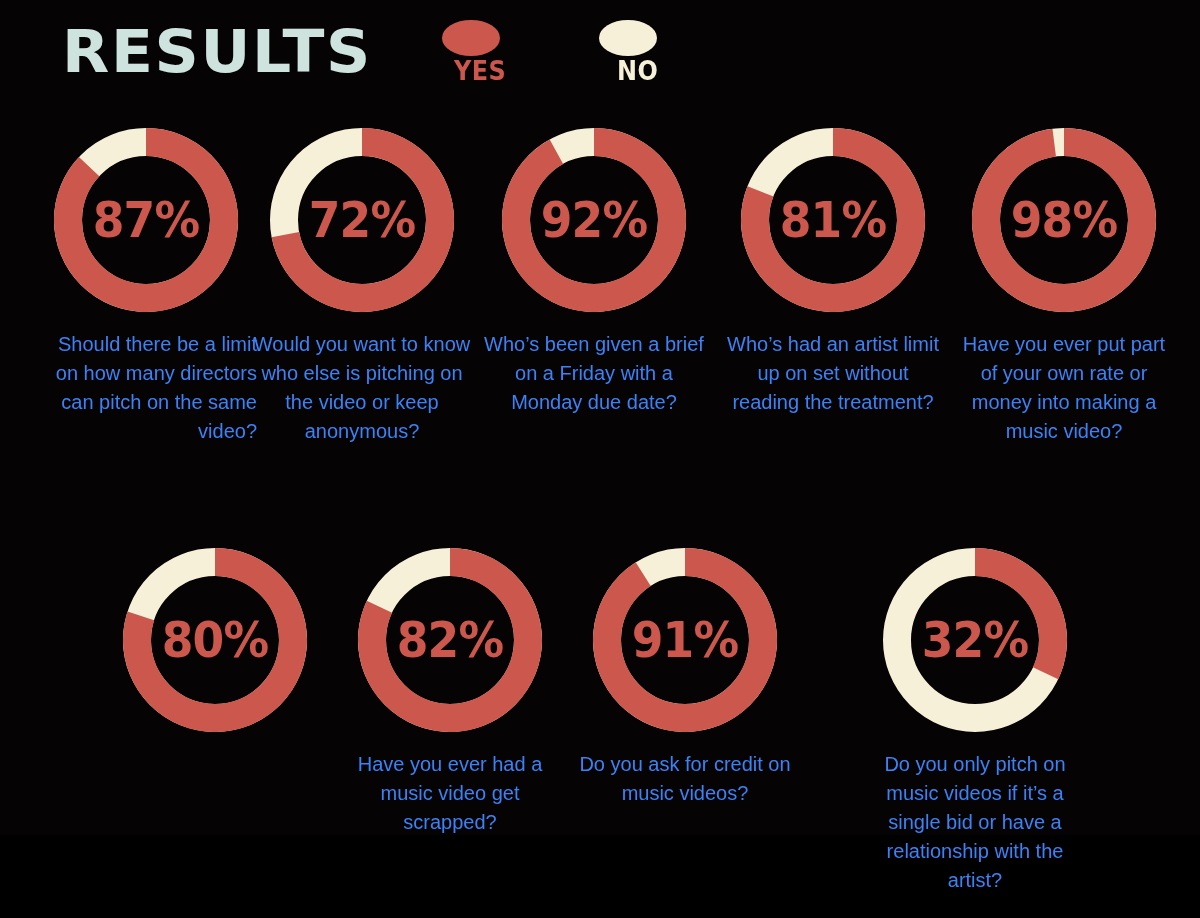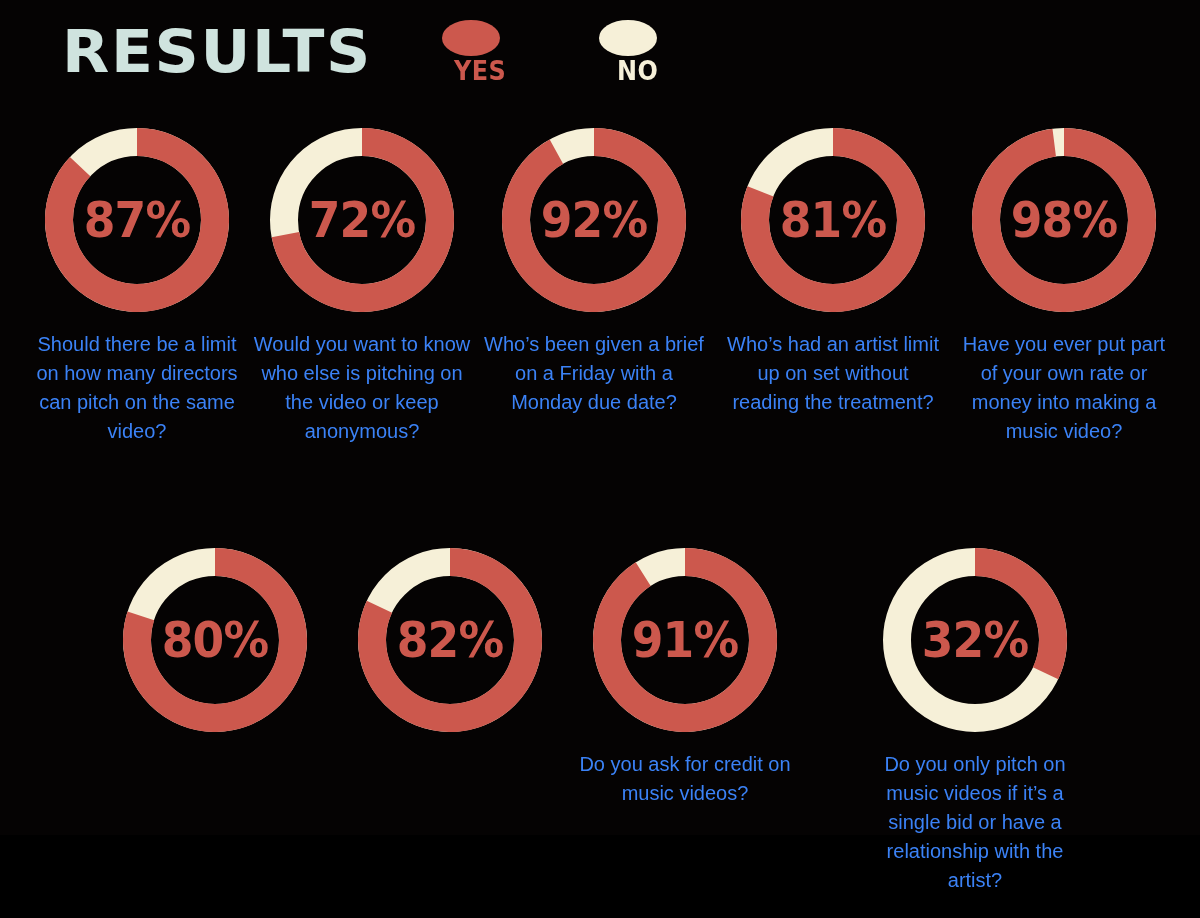--- a/index.html
+++ b/index.html
@@ -141,21 +141,21 @@
         <span class="legend-label yes">YES</span>
       </div>
       <div class="legend-item">
         <span class="legend-dot no"></span>
         <span class="legend-label no">NO</span>
       </div>
     </div>
   </div>
 
   <div id="charts">
-      <div class="chart-cell" style="left: 22px; top: 128px;">
+      <div class="chart-cell" style="left: 31px; top: 128px; text-align: right;">
         <div class="donut-wrap">
           <svg viewBox="0 0 184 184">
             <circle cx="92" cy="92" r="78" fill="none" stroke="#f6f0d8" stroke-width="28"></circle>
             <path d="M 92 14 A 78 78 0 1 1 35.14044706112988 38.6053257375623" fill="none" stroke="#cc584d" stroke-width="28"></path>
           </svg>
           <div class="donut-value">87%</div>
         </div>
         <div class="caption">Should there be a limit on how many directors can pitch on the same video?</div>
       </div>
       <div class="chart-cell" style="left: 247px; top: 128px;">
@@ -208,20 +208,21 @@
         </div>
       </div>
       <div class="chart-cell" style="left: 335px; top: 548px;">
         <div class="donut-wrap">
           <svg viewBox="0 0 184 184">
             <circle cx="92" cy="92" r="78" fill="none" stroke="#f6f0d8" stroke-width="28"></circle>
             <path d="M 92 14 A 78 78 0 1 1 21.423489907650463 58.78921525792436" fill="none" stroke="#cc584d" stroke-width="28"></path>
           </svg>
           <div class="donut-value">82%</div>
         </div>
+        <div class="caption">Have you ever had a music video get scrapped?</div>
       </div>
       <div class="chart-cell" style="left: 570px; top: 548px;">
         <div class="donut-wrap">
           <svg viewBox="0 0 184 184">
             <circle cx="92" cy="92" r="78" fill="none" stroke="#f6f0d8" stroke-width="28"></circle>
             <path d="M 92 14 A 78 78 0 1 1 50.20550999163829 26.142421810842805" fill="none" stroke="#cc584d" stroke-width="28"></path>
           </svg>
           <div class="donut-value">91%</div>
         </div>
         <div class="caption">Do you ask for credit on music videos?</div>

